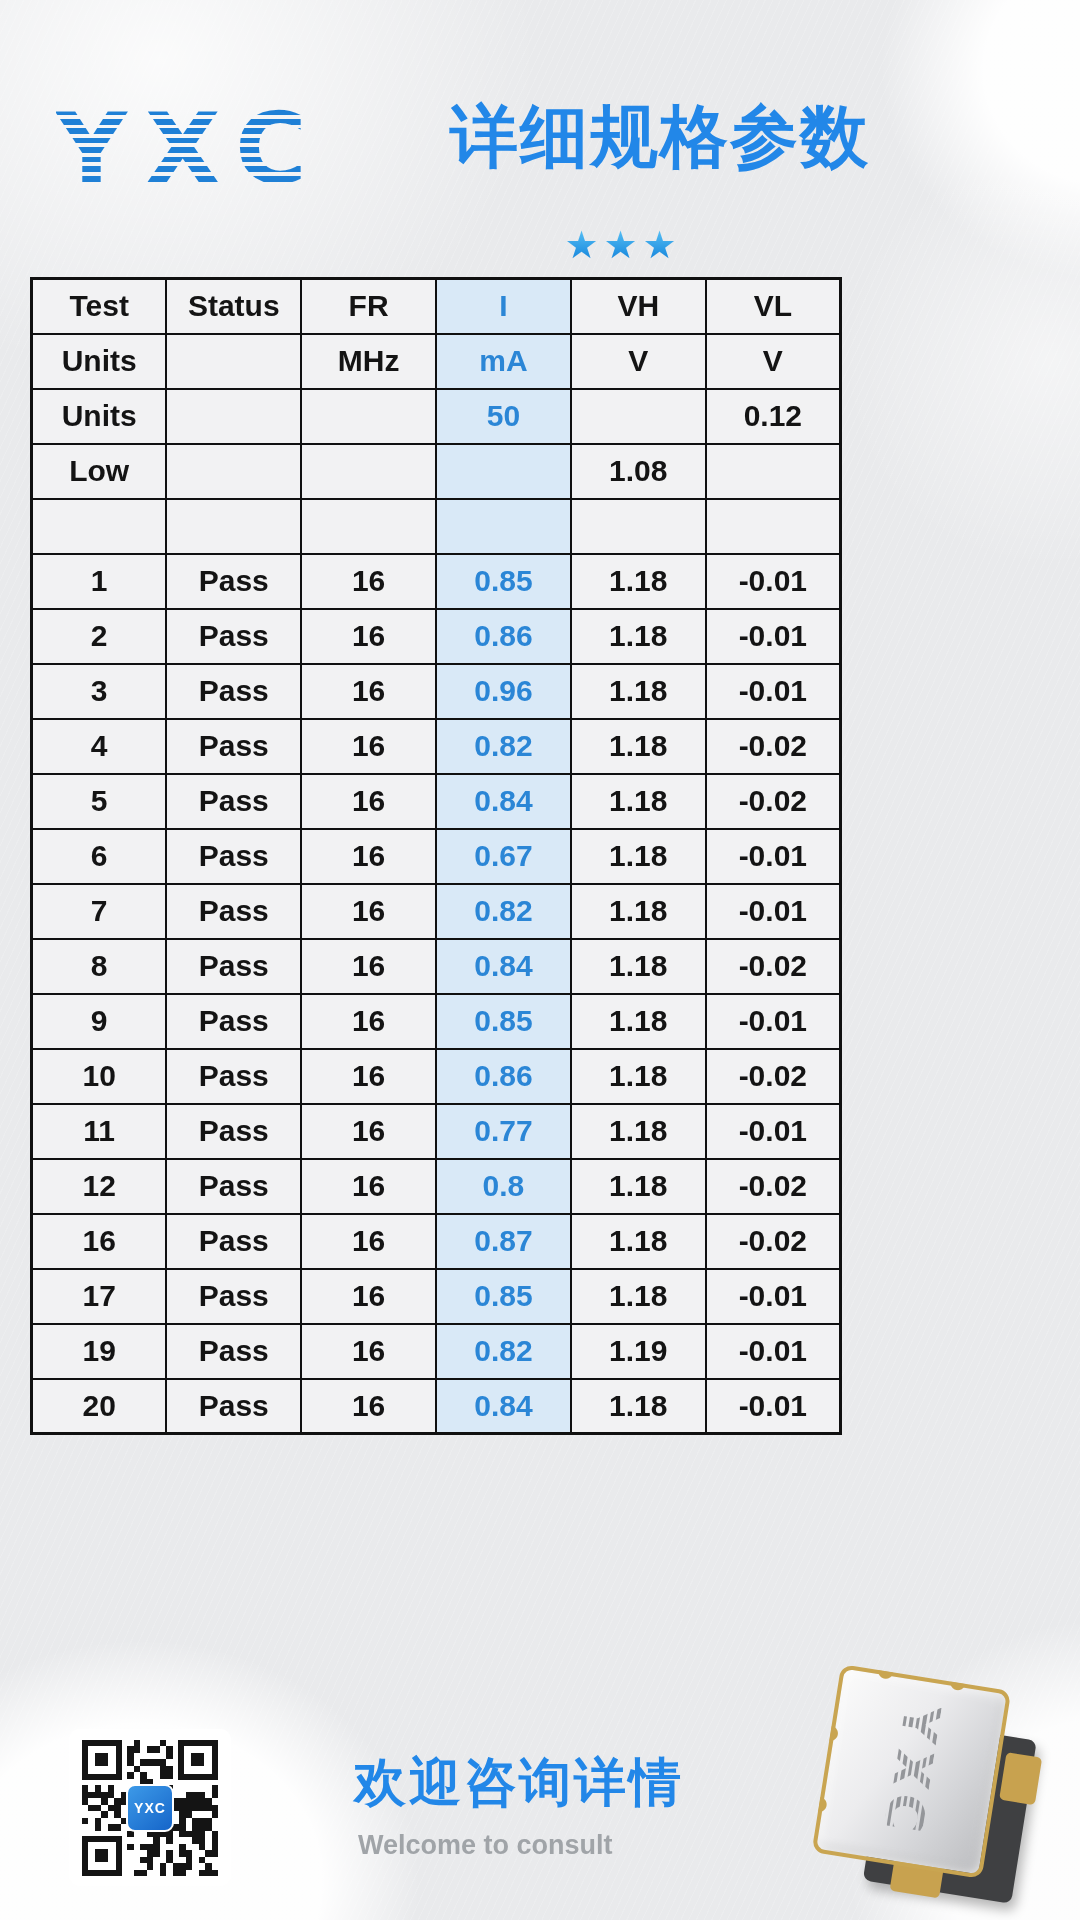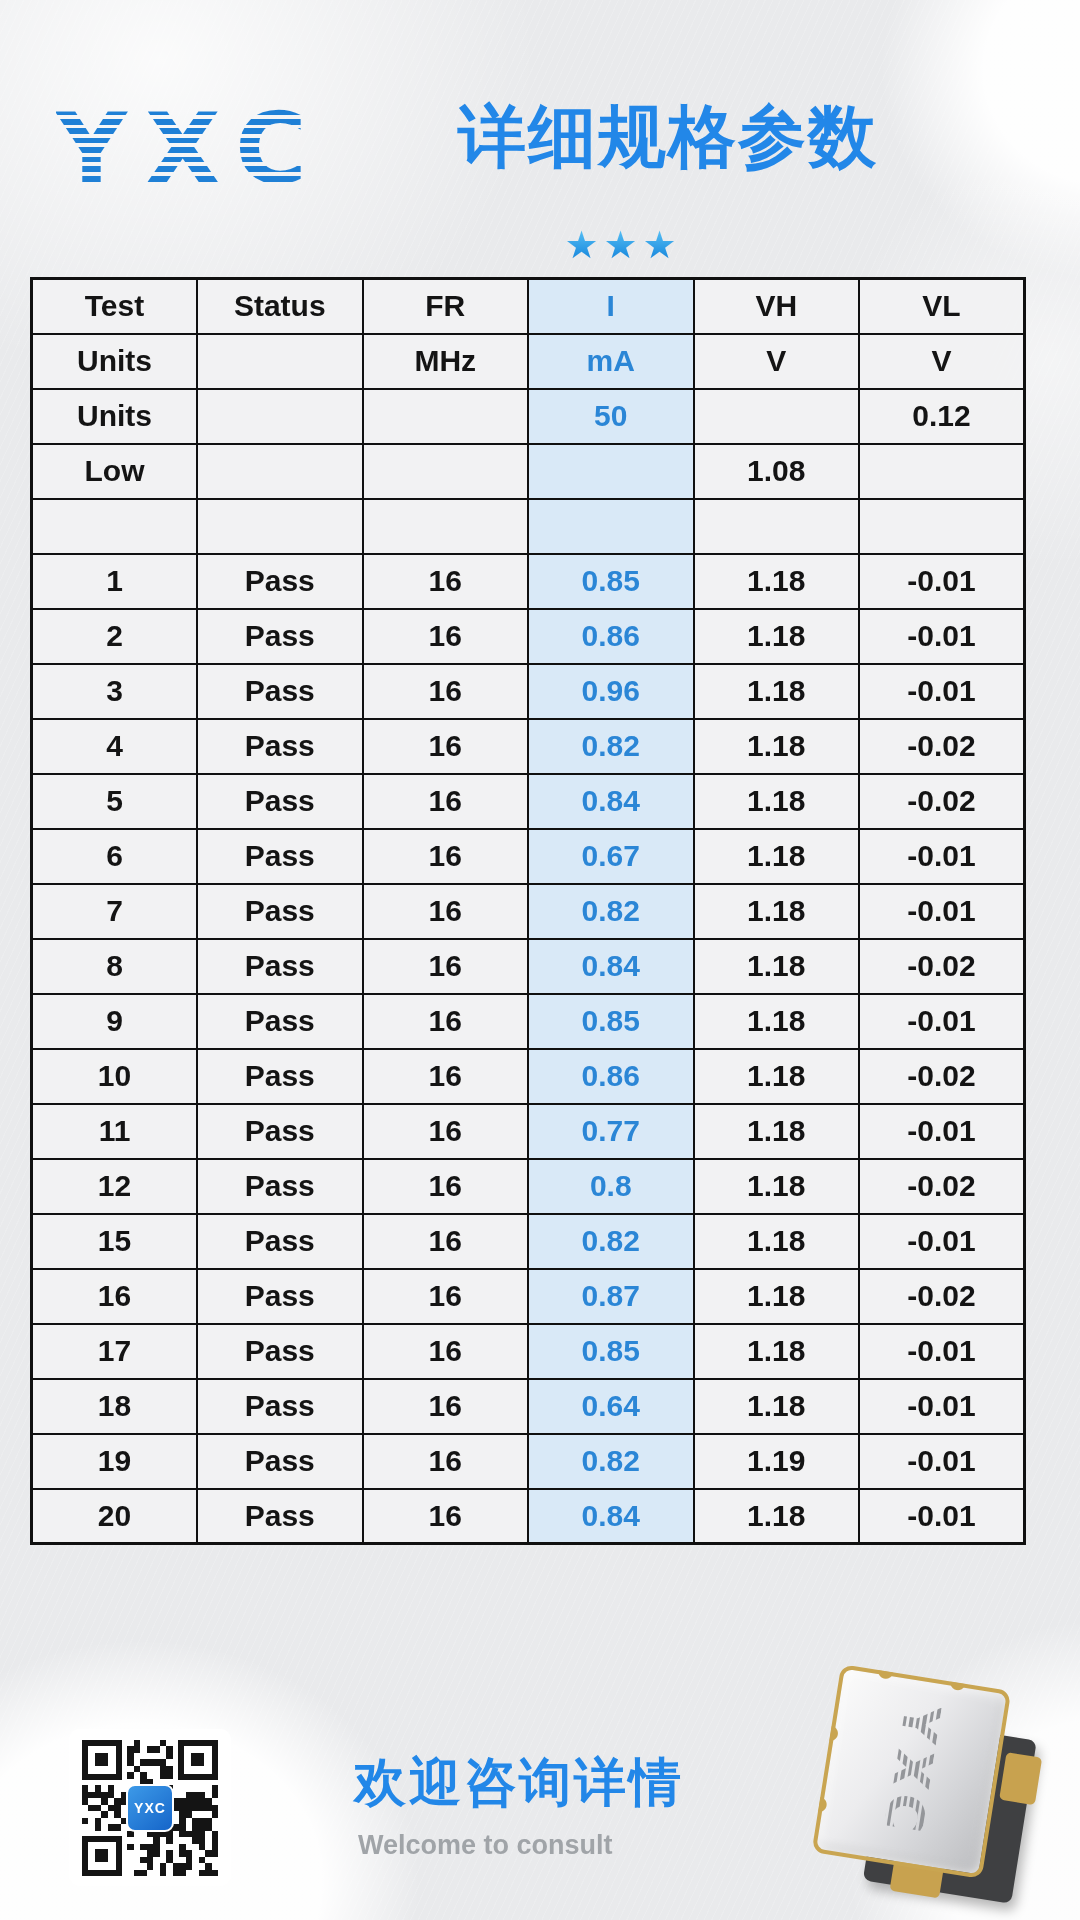--- a/index.html
+++ b/index.html
@@ -30,33 +30,33 @@
 
   
   .logo {
     position:absolute; left:56px; top:100px;
     font-family:"DejaVu Sans","Liberation Sans",sans-serif;
     font-size:98px; line-height:1; font-weight:900; letter-spacing:18px;
     background:repeating-linear-gradient(to bottom, #1f80d6 0 5.5px, rgba(0,0,0,0) 5.5px 9.5px);
     -webkit-background-clip:text; background-clip:text; color:transparent;
   }
   .page-title {
-    position:absolute; top:96px; right:202px;
+    position:absolute; top:96px; right:210px;
     font-size:68px; line-height:1.2; font-weight:800; color:#2287e8; letter-spacing:2px;
   }
   .stars {
     position:absolute; top:226px; left:458px; width:330px; text-align:center;
     font-size:38px; line-height:1; letter-spacing:5px;
     background:linear-gradient(#5ec6f7,#0d7ed9);
     -webkit-background-clip:text; background-clip:text; color:transparent;
   }
 
   
   .spec-table {
-    position:absolute; left:30px; top:277px; width:996px;
+    position:absolute; left:30px; top:277px; width:812px;
     border-collapse:collapse; table-layout:fixed;
     border:3px solid #101010;
   }
   .spec-table td {
     border:2.5px solid #101010; height:55px;
     text-align:center; vertical-align:middle;
     font-size:30px; font-weight:bold; color:#141414;
     background:rgba(242,242,243,.92);
     overflow:hidden; white-space:nowrap;
   }
@@ -275,48 +275,32 @@
         </tr>
         <tr>
           <td>12</td>
           <td>Pass</td>
           <td>16</td>
           <td class="hl">0.8</td>
           <td>1.18</td>
           <td>-0.02</td>
         </tr>
         <tr>
-          <td>15</td>
-          <td>Pass</td>
-          <td>16</td>
-          <td class="hl">0.82</td>
-          <td>1.18</td>
-          <td>-0.01</td>
-        </tr>
-        <tr>
           <td>16</td>
           <td>Pass</td>
           <td>16</td>
           <td class="hl">0.87</td>
           <td>1.18</td>
           <td>-0.02</td>
         </tr>
         <tr>
           <td>17</td>
           <td>Pass</td>
           <td>16</td>
           <td class="hl">0.85</td>
-          <td>1.18</td>
-          <td>-0.01</td>
-        </tr>
-        <tr>
-          <td>18</td>
-          <td>Pass</td>
-          <td>16</td>
-          <td class="hl">0.64</td>
           <td>1.18</td>
           <td>-0.01</td>
         </tr>
         <tr>
           <td>19</td>
           <td>Pass</td>
           <td>16</td>
           <td class="hl">0.82</td>
           <td>1.19</td>
           <td>-0.01</td>

